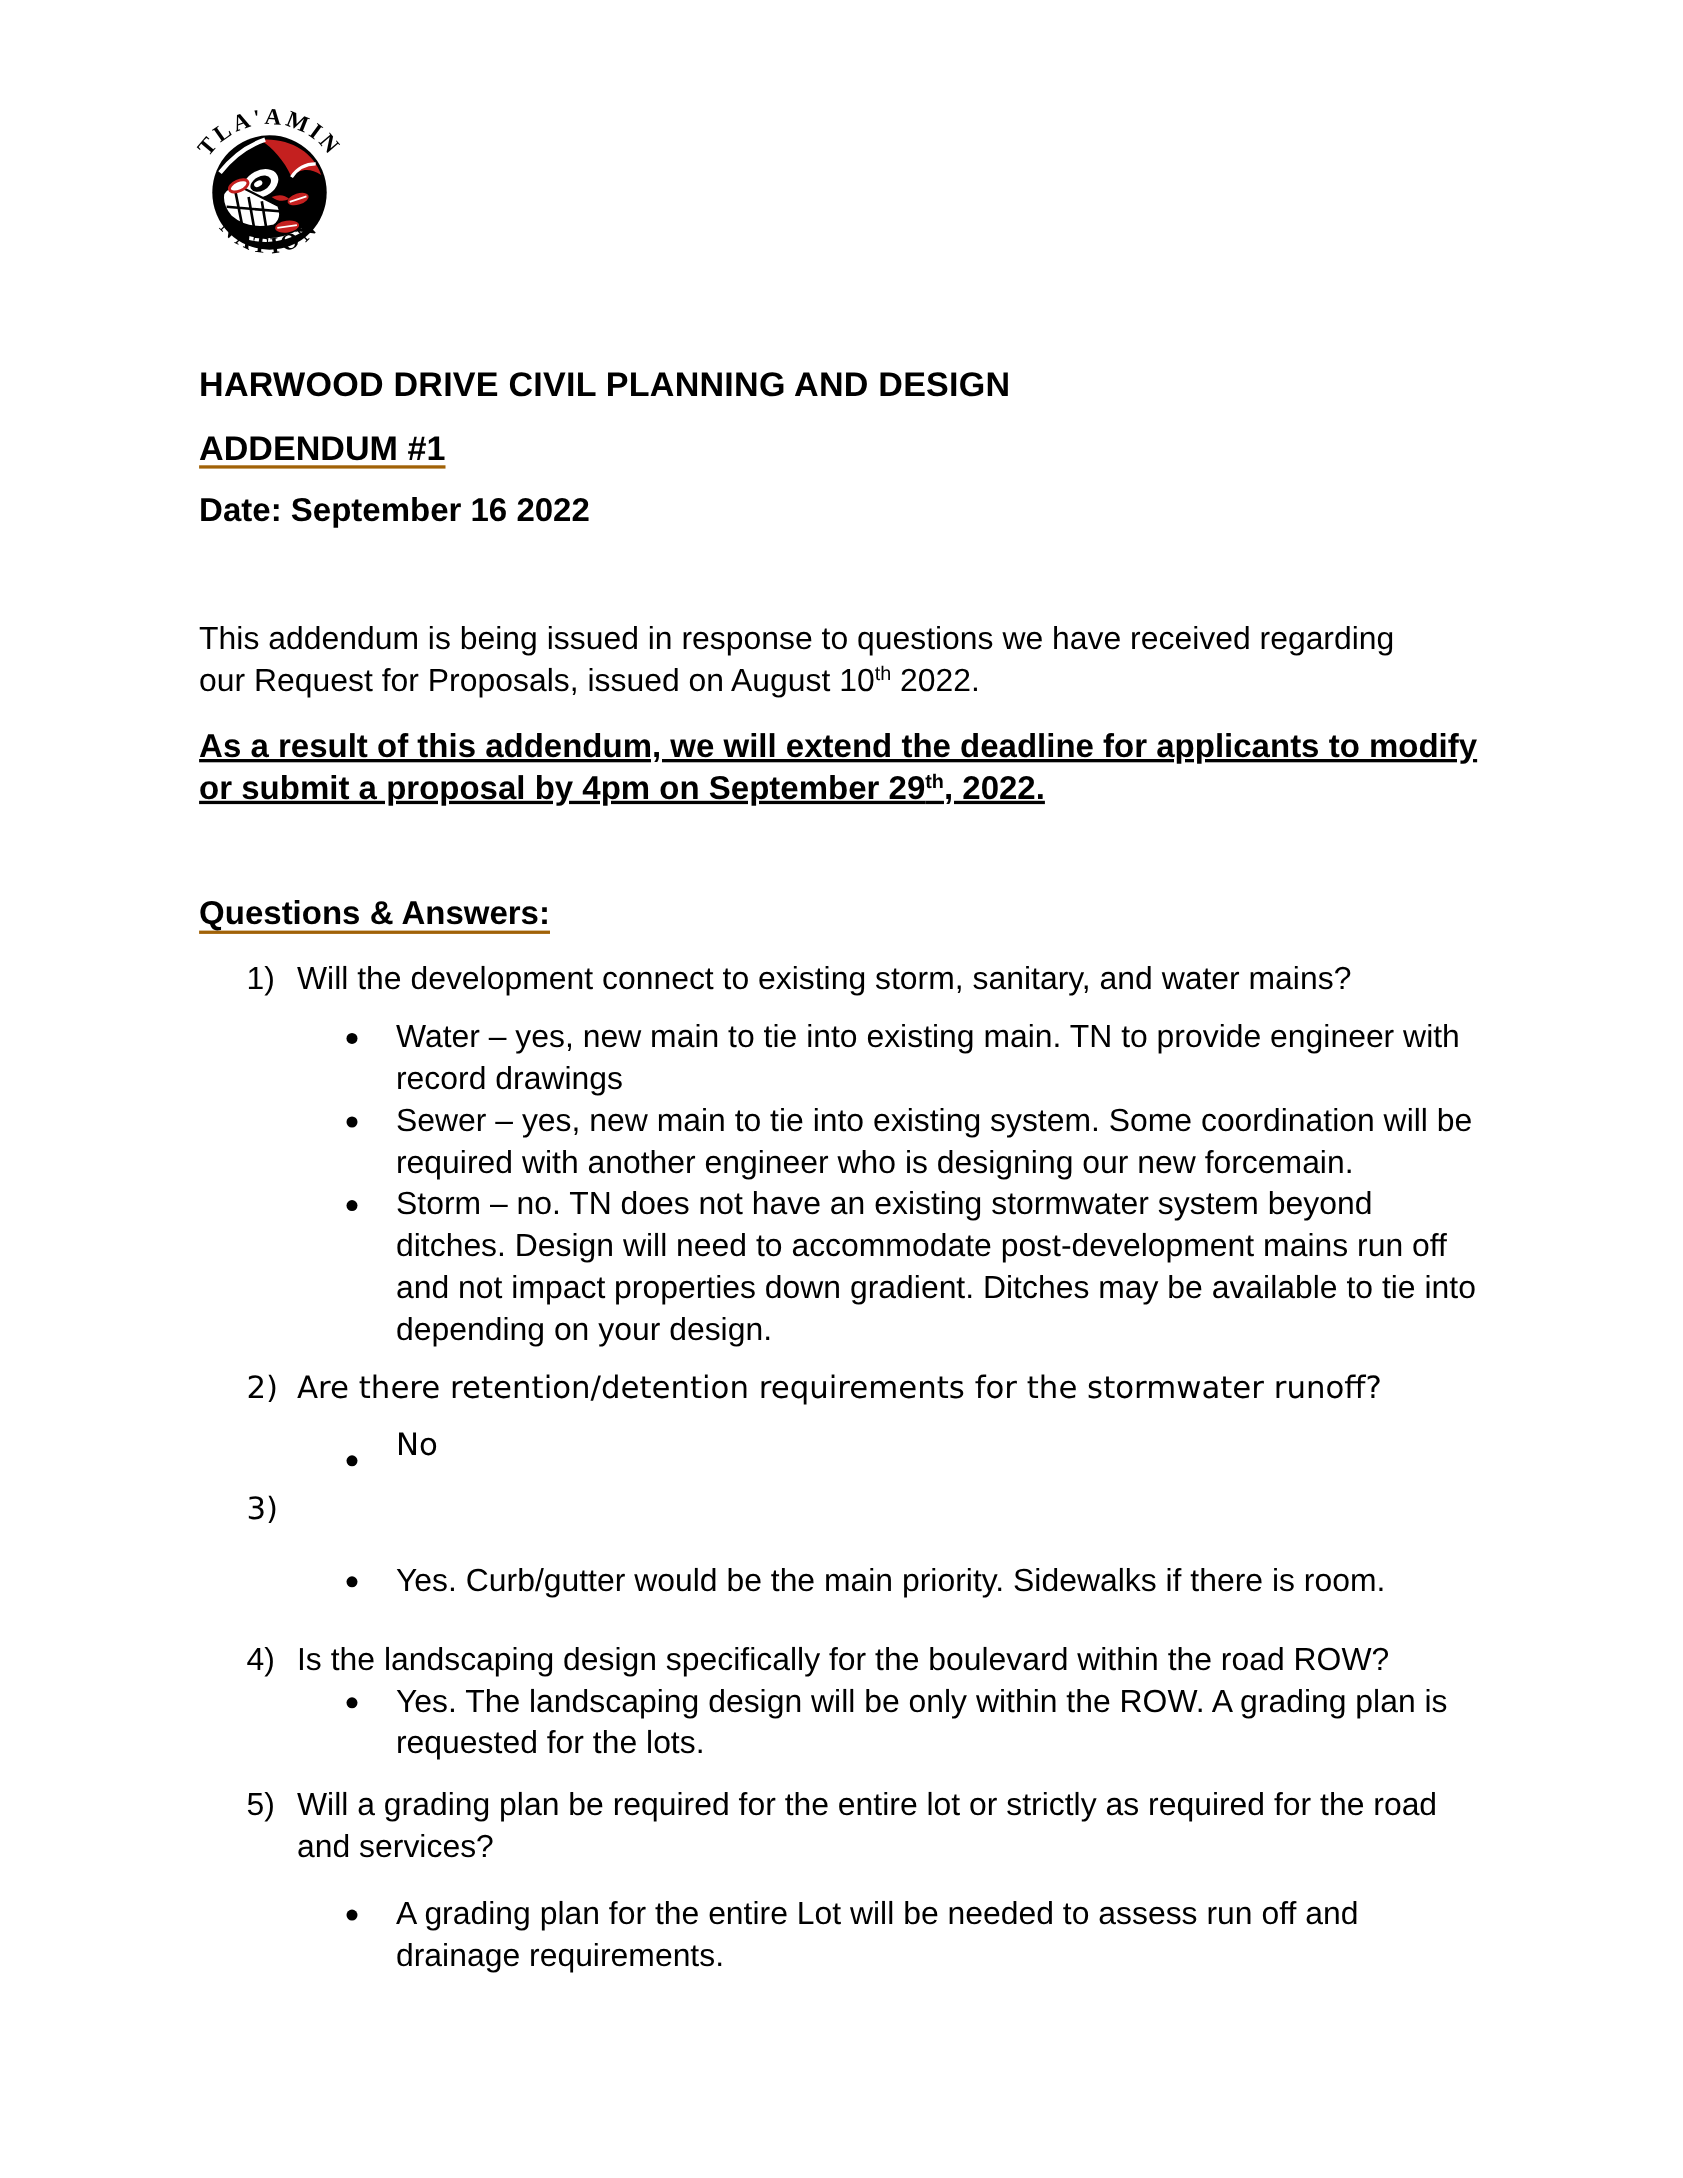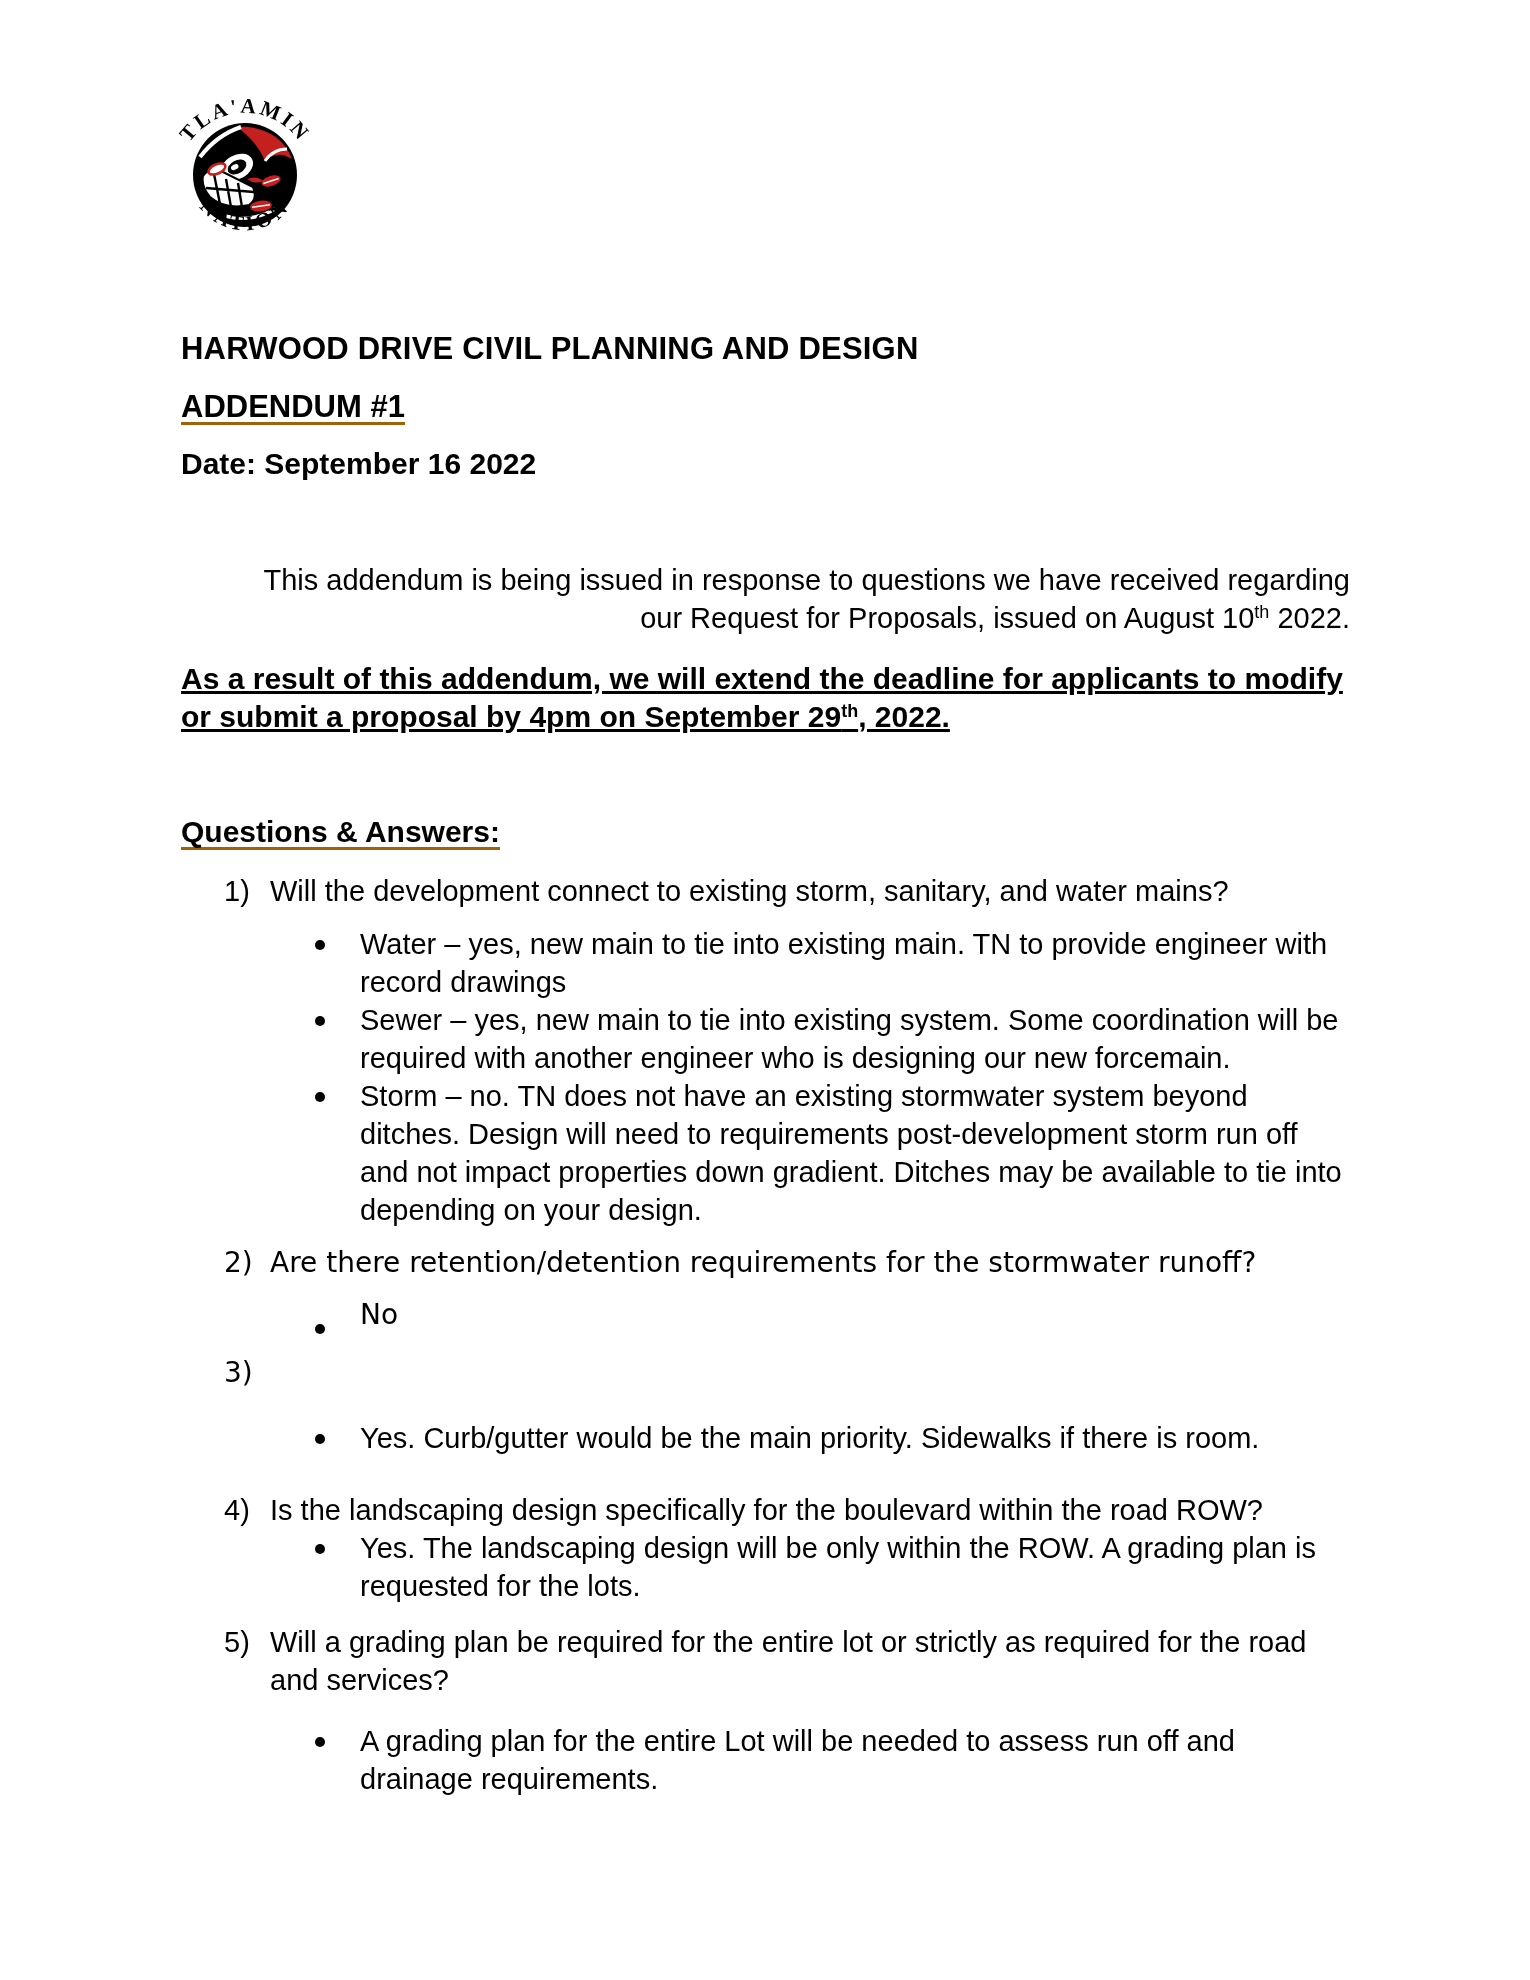--- a/index.html
+++ b/index.html
@@ -19,21 +19,21 @@
 
   .doc-title {
     margin:75px 0 0 0;
     font-size:31px; line-height:36px; font-weight:bold; letter-spacing:0.2px;
   }
   .addendum-line { margin-top:22px; font-size:31px; line-height:36px; font-weight:bold; }
   .date-line { margin-top:21px; font-size:30px; line-height:36px; font-weight:bold; }
 
   .underline3 { display:inline-block; line-height:30px; border-bottom:3px solid #a16207; }
 
-  .intro-para { margin-top:79px; max-width:1172px;text-align:right; }
+  .intro-para { margin-top:79px; max-width:1172px; }
   .deadline-para { margin-top:19px; max-width:1172px; font-weight:bold; font-size:30px;text-decoration:underline; }
 
   .qa-heading { margin-top:74px; font-size:30px; line-height:36px; font-weight:bold; }
 
   .sup { font-size:18px; position:relative; top:-10px; }
 
   .q-row { display:flex; align-items:flex-start; margin-left:43px; }
   .q-num { flex:none; width:46px; }
   .q-text { max-width:1080px; }
 
@@ -153,21 +153,21 @@
     <div class="a-row">
       <span class="a-bullet">
           <span class="dot"></span>
         </span>
       <div class="a-text">Sewer – yes, new main to tie into existing system. Some coordination will be required with another engineer who is designing our new forcemain.</div>
     </div>
     <div class="a-row">
       <span class="a-bullet">
           <span class="dot"></span>
         </span>
-      <div class="a-text">Storm – no. TN does not have an existing stormwater system beyond ditches. Design will need to requirements post-development storm run off and not impact properties down gradient. Ditches may be available to tie into depending on your design.</div>
+      <div class="a-text">Storm – no. TN does not have an existing stormwater system beyond ditches. Design will need to accommodate post-development mains run off and not impact properties down gradient. Ditches may be available to tie into depending on your design.</div>
     </div>
 
     
     <div class="q-row mt15 alt-font">
       <span class="q-num">2)</span>
       <div class="q-text">Are there retention/detention requirements for the stormwater runoff?</div>
     </div>
     <div class="a-row mt25">
       <span class="a-bullet">
           <span class="dot"></span>

